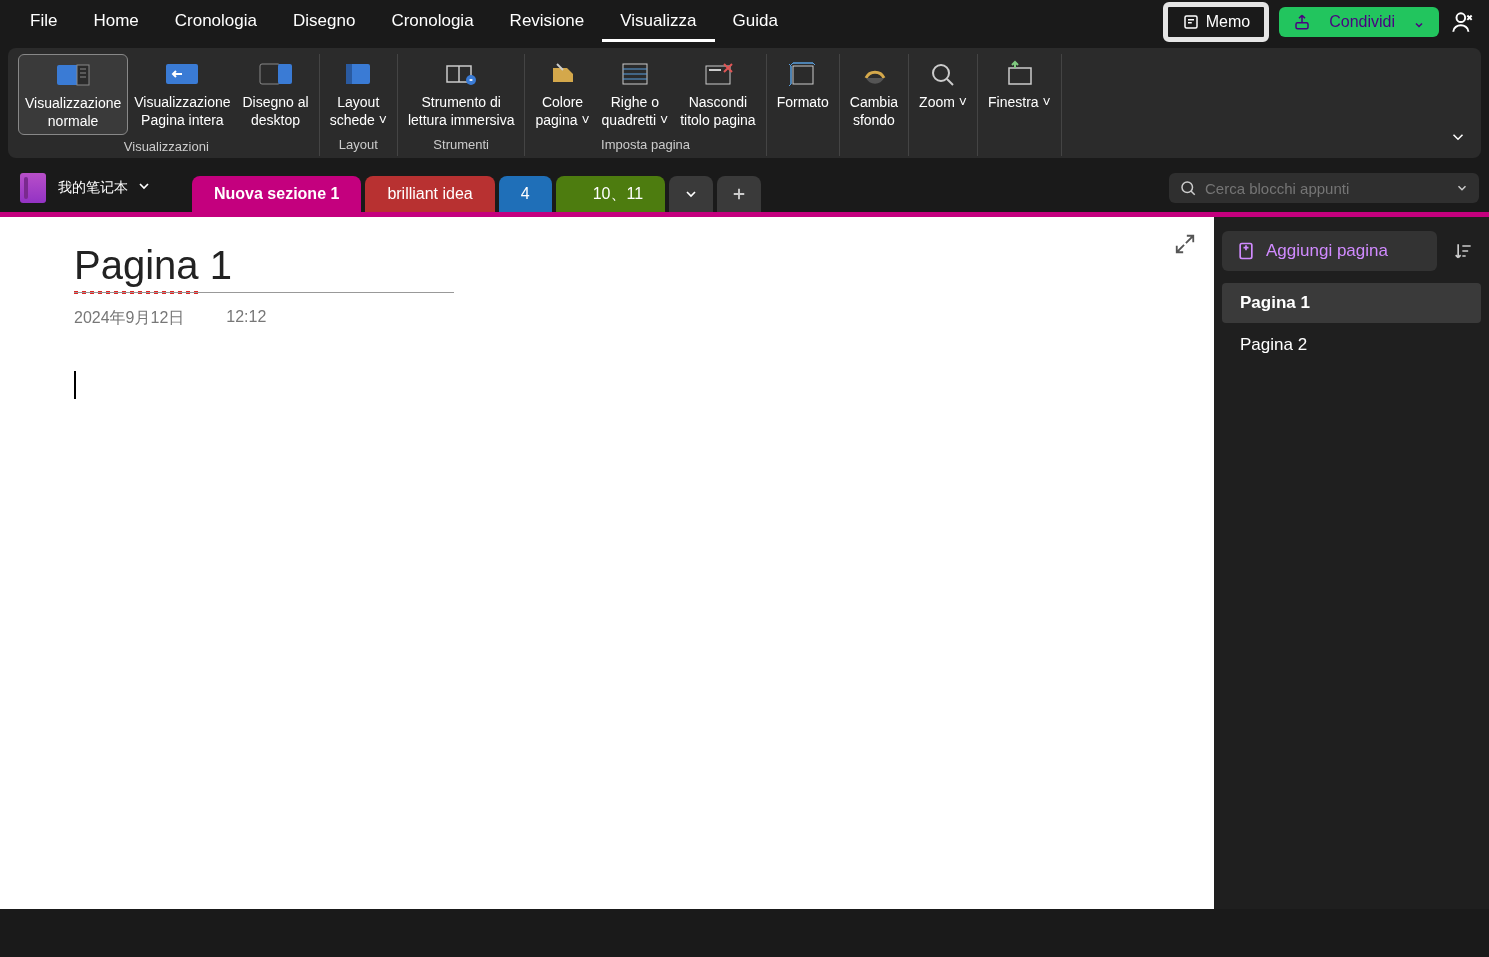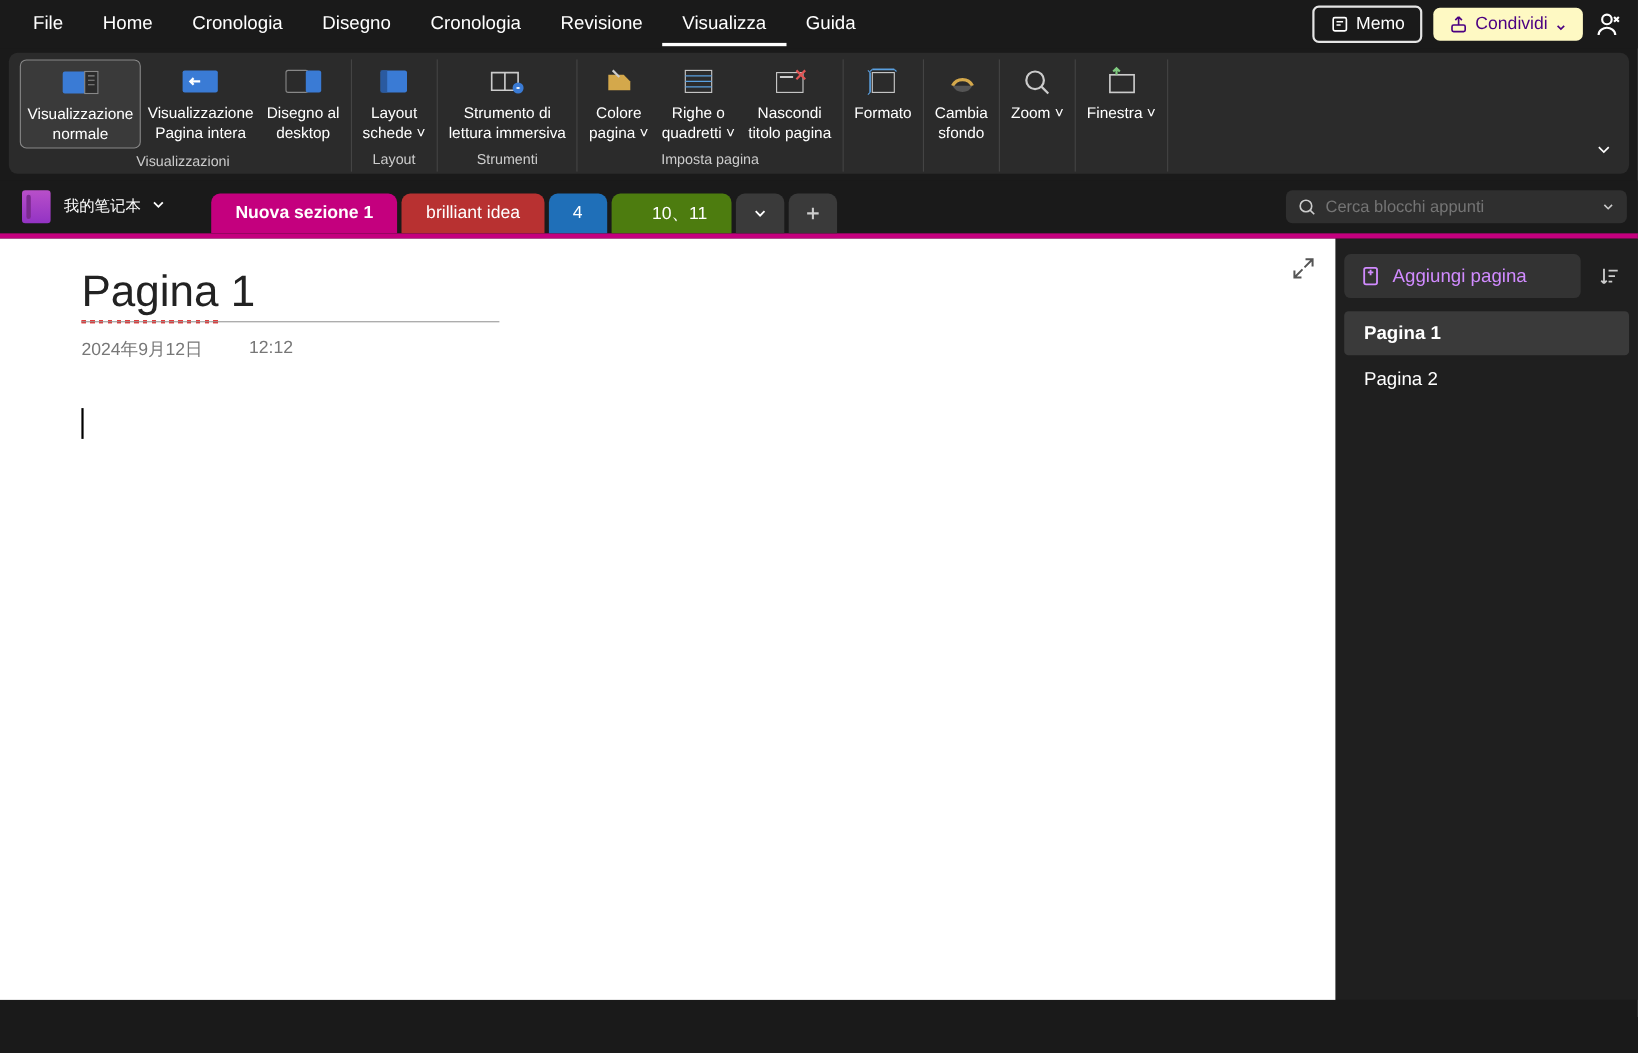--- a/index.html
+++ b/index.html
@@ -4,22 +4,22 @@
 <style>
 * { margin: 0; padding: 0; box-sizing: border-box; font-family: "Segoe UI", Arial, sans-serif; }
 body { background: #1a1a1a; color: #fff; width: 1489px; height: 957px; overflow: hidden; }
 
 
 .menubar { display: flex; align-items: center; height: 44px; background: #1a1a1a; padding: 0 12px; }
 .menubar-left { display: flex; gap: 0; }
 .menu-item { padding: 8px 18px; font-size: 17px; color: #fff; cursor: pointer; }
 .menu-item.active { border-bottom: 3px solid #fff; }
 .menubar-right { margin-left: auto; display: flex; gap: 10px; align-items: center; }
-.btn-memo { display: flex; align-items: flex-start; gap: 6px; padding: 6px 14px; border: 2px solid #e5e5e5; border-radius: 6px; font-size: 16px; cursor: pointer; }
-.btn-share { display: flex; align-items: flex-end; gap: 6px; padding: 6px 14px; background: #fef9c3; color: #4b0082; border-radius: 6px; font-size: 16px; cursor: pointer; }
+.btn-memo { display: flex; align-items: flex-start; gap: 6px; padding: 6px 14px; border: 5px solid #e5e5e5; border-radius: 6px; font-size: 16px; cursor: pointer; }
+.btn-share { display: flex; align-items: flex-end; gap: 18px; padding: 6px 14px; background: #22c55e; color: #4b0082; border-radius: 6px; font-size: 16px; cursor: pointer; }
 .btn-share svg { stroke: #4b0082; }
 .user-icon { width: 28px; height: 28px; cursor: pointer; display:flex; align-items:center; justify-content:center;}
 
 
 .ribbon { display: flex; background: #2b2b2b; border-radius: 8px; margin: 4px 8px 0 8px; padding: 6px 6px 2px 6px; position: relative; }
 .ribbon-group { display: flex; flex-direction: column; align-items: center; border-right: 1px solid #444; padding: 0 4px; }
 .ribbon-group:last-of-type { border-right: none; }
 .ribbon-btns { display: flex; }
 .ribbon-btn { display: flex; flex-direction: column; align-items: center; justify-content: flex-start; padding: 6px 6px 4px 6px; border-radius: 6px; cursor: pointer; min-width: 60px; }
 .ribbon-btn.active { border: 1px solid #888; background: #3a3a3a; }

